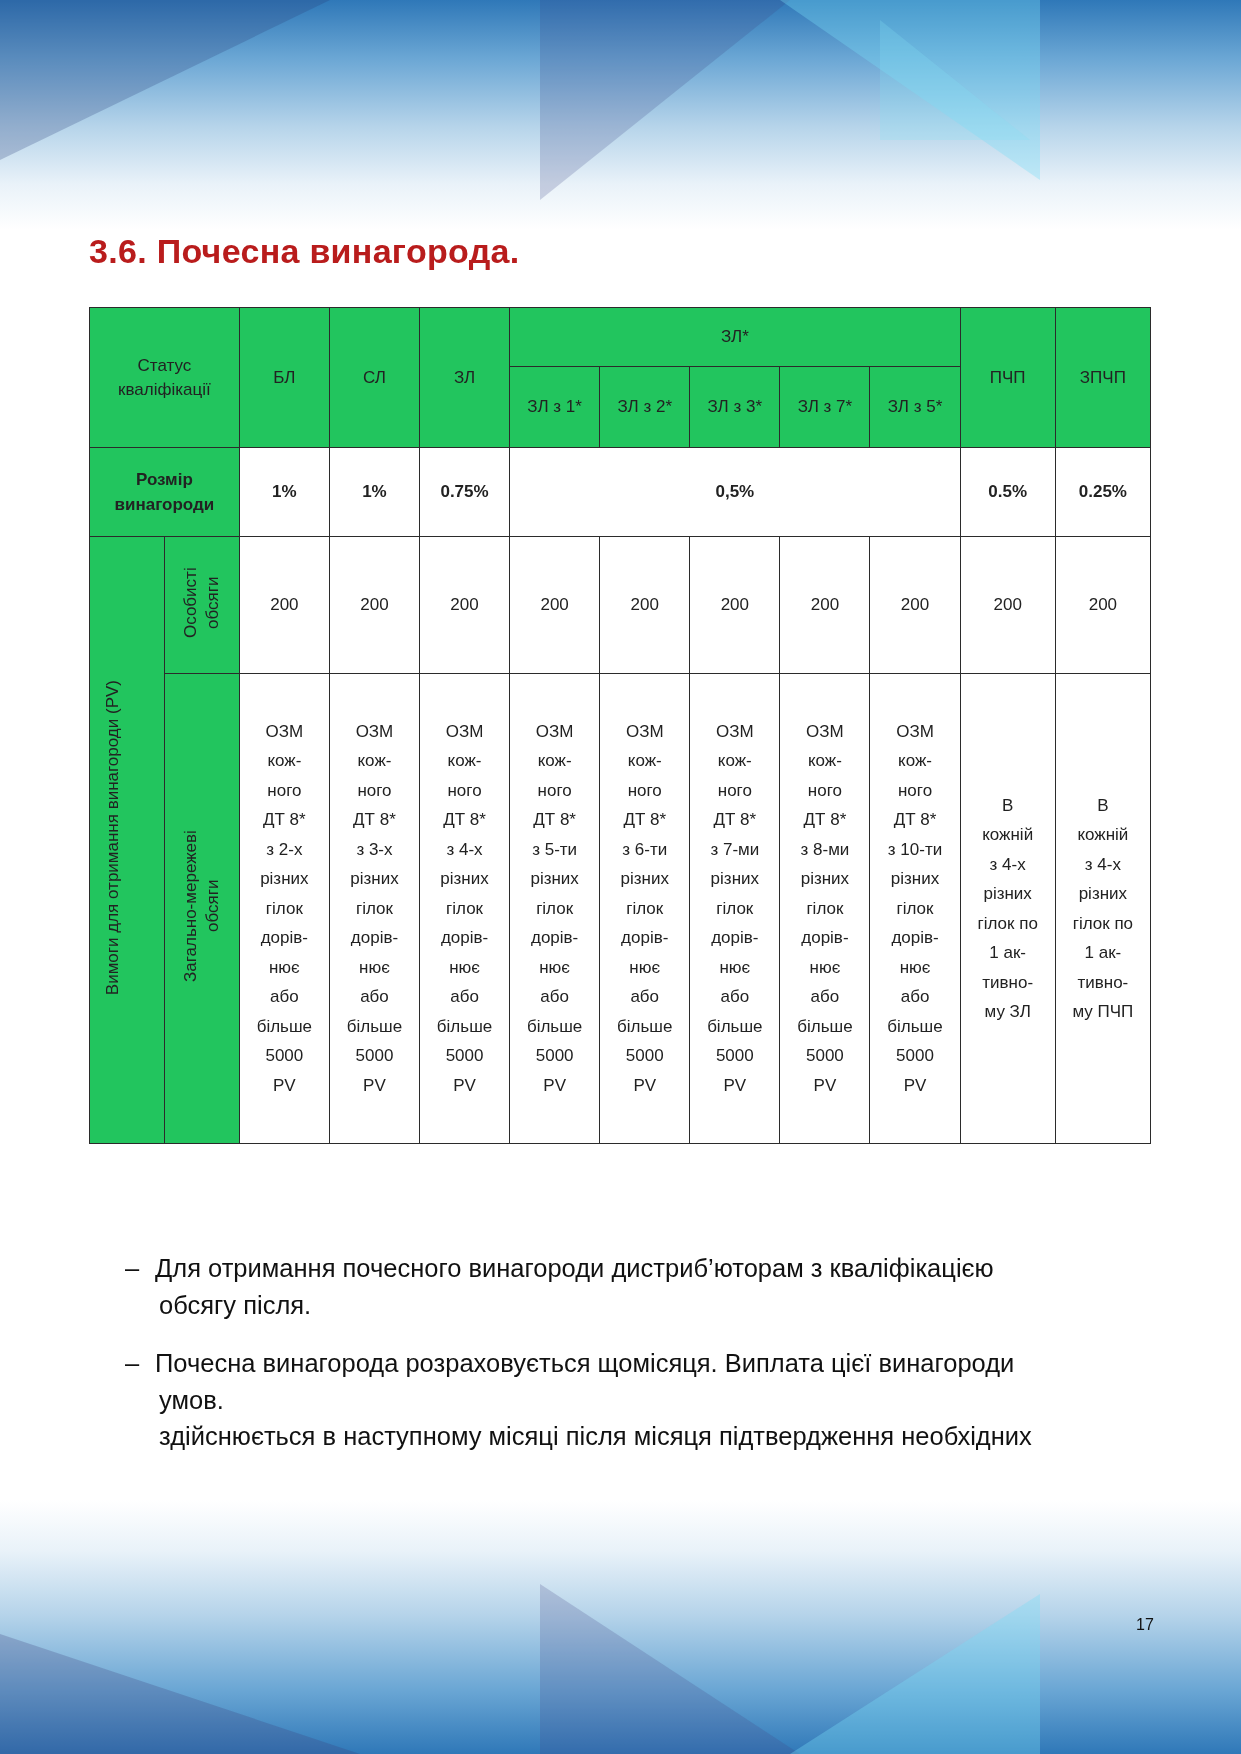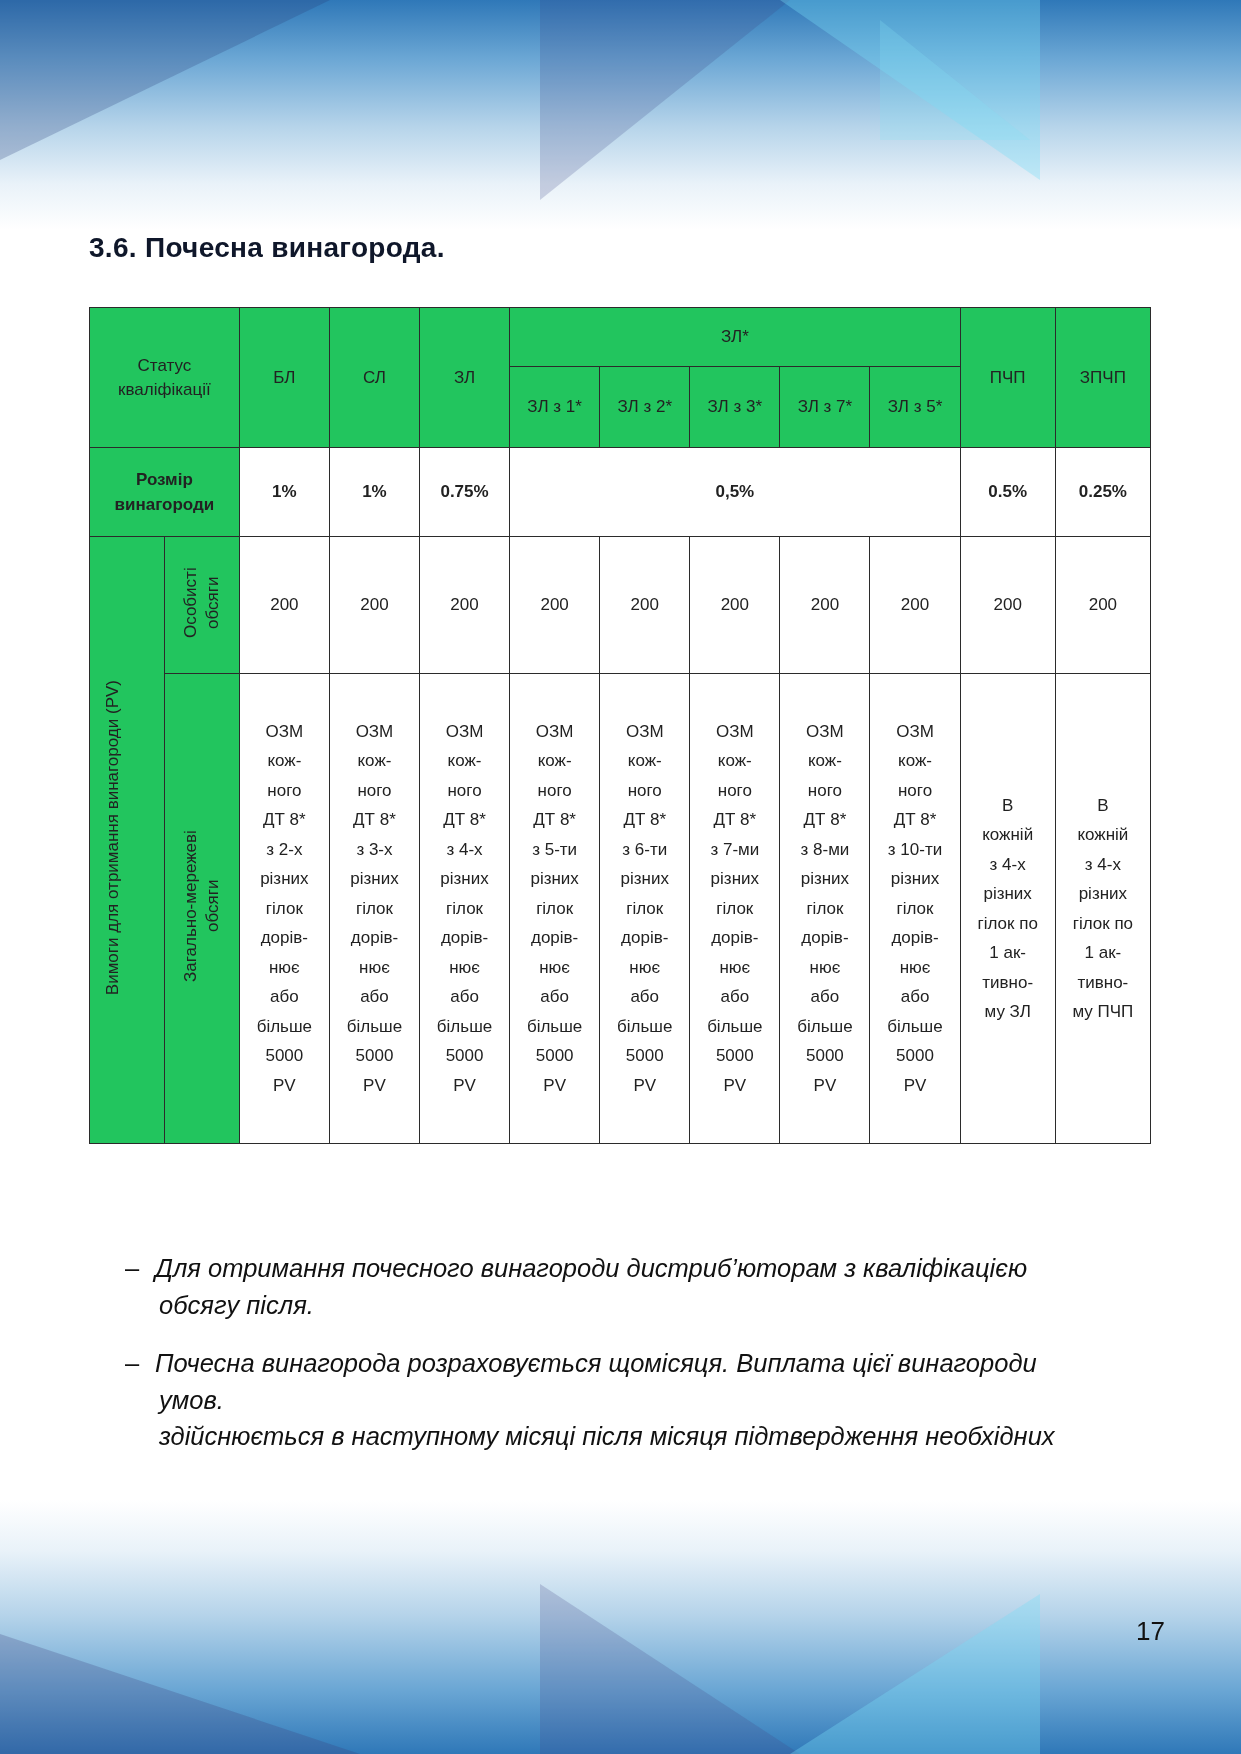--- a/index.html
+++ b/index.html
@@ -15,21 +15,21 @@
     overflow: hidden;
   }
   .bg-bottom {
     position: absolute; left: 0; top: 1500px; width: 1241px; height: 254px;
     background: linear-gradient(to top, #2f78b8 0%, #6aa6d4 25%, #b6d4ea 55%, #e9f2f9 80%, #ffffff 100%);
     overflow: hidden;
   }
   .facet { position: absolute; }
   .title {
     position: absolute; left: 89px; top: 232px;
-    font-size: 28px; font-weight: bold; color: #0f172a;
+    font-size: 34px; font-weight: bold; color: #b91c1c;
     letter-spacing: 0.3px;
   }
   table.reward {
     position: absolute; left: 89px; top: 307px;
     border-collapse: collapse; table-layout: fixed;
     width: 1062px;
   }
   table.reward td {
     border: 1.5px solid #2b2b2b;
     text-align: center; vertical-align: middle;
@@ -43,24 +43,24 @@
   .vert {
     writing-mode: vertical-rl; transform: rotate(180deg);
     display: inline-block; font-size: 17px; line-height: 22px; text-align: center;
   }
   .notes {
     position: absolute; left: 125px; top: 1250px; width: 1005px;
     font-size: 25.5px; line-height: 36.5px; color: #111;
   }
   .note { position: relative; padding-left: 34px; margin-bottom: 22px; text-align: justify; }
   .note .dash { position: absolute; left: 0; top: 0; }
-  .note .line { display: block; font-style: italic; }
+  .note .line { display: block; }
   .page-number {
     position: absolute; left: 1136px; top: 1616px;
-    font-size: 26px; color: #111;
+    font-size: 16px; color: #111;
   }
 </style>
 </head>
 <body>
 
 <div class="bg-top">
   <div class="facet" style="left:0;top:0;width:0;height:0;border-left:330px solid rgba(40,60,120,0.25);border-bottom:160px solid transparent;"></div>
   <div class="facet" style="left:540px;top:0;width:0;height:0;border-left:250px solid rgba(60,70,130,0.22);border-right:0 solid transparent;border-bottom:200px solid transparent;"></div>
   <div class="facet" style="left:780px;top:0;width:0;height:0;border-right:260px solid rgba(120,220,245,0.35);border-bottom:180px solid transparent;"></div>
   <div class="facet" style="left:880px;top:20px;width:0;height:0;border-left:150px solid rgba(130,225,245,0.25);border-top:120px solid transparent;"></div>

